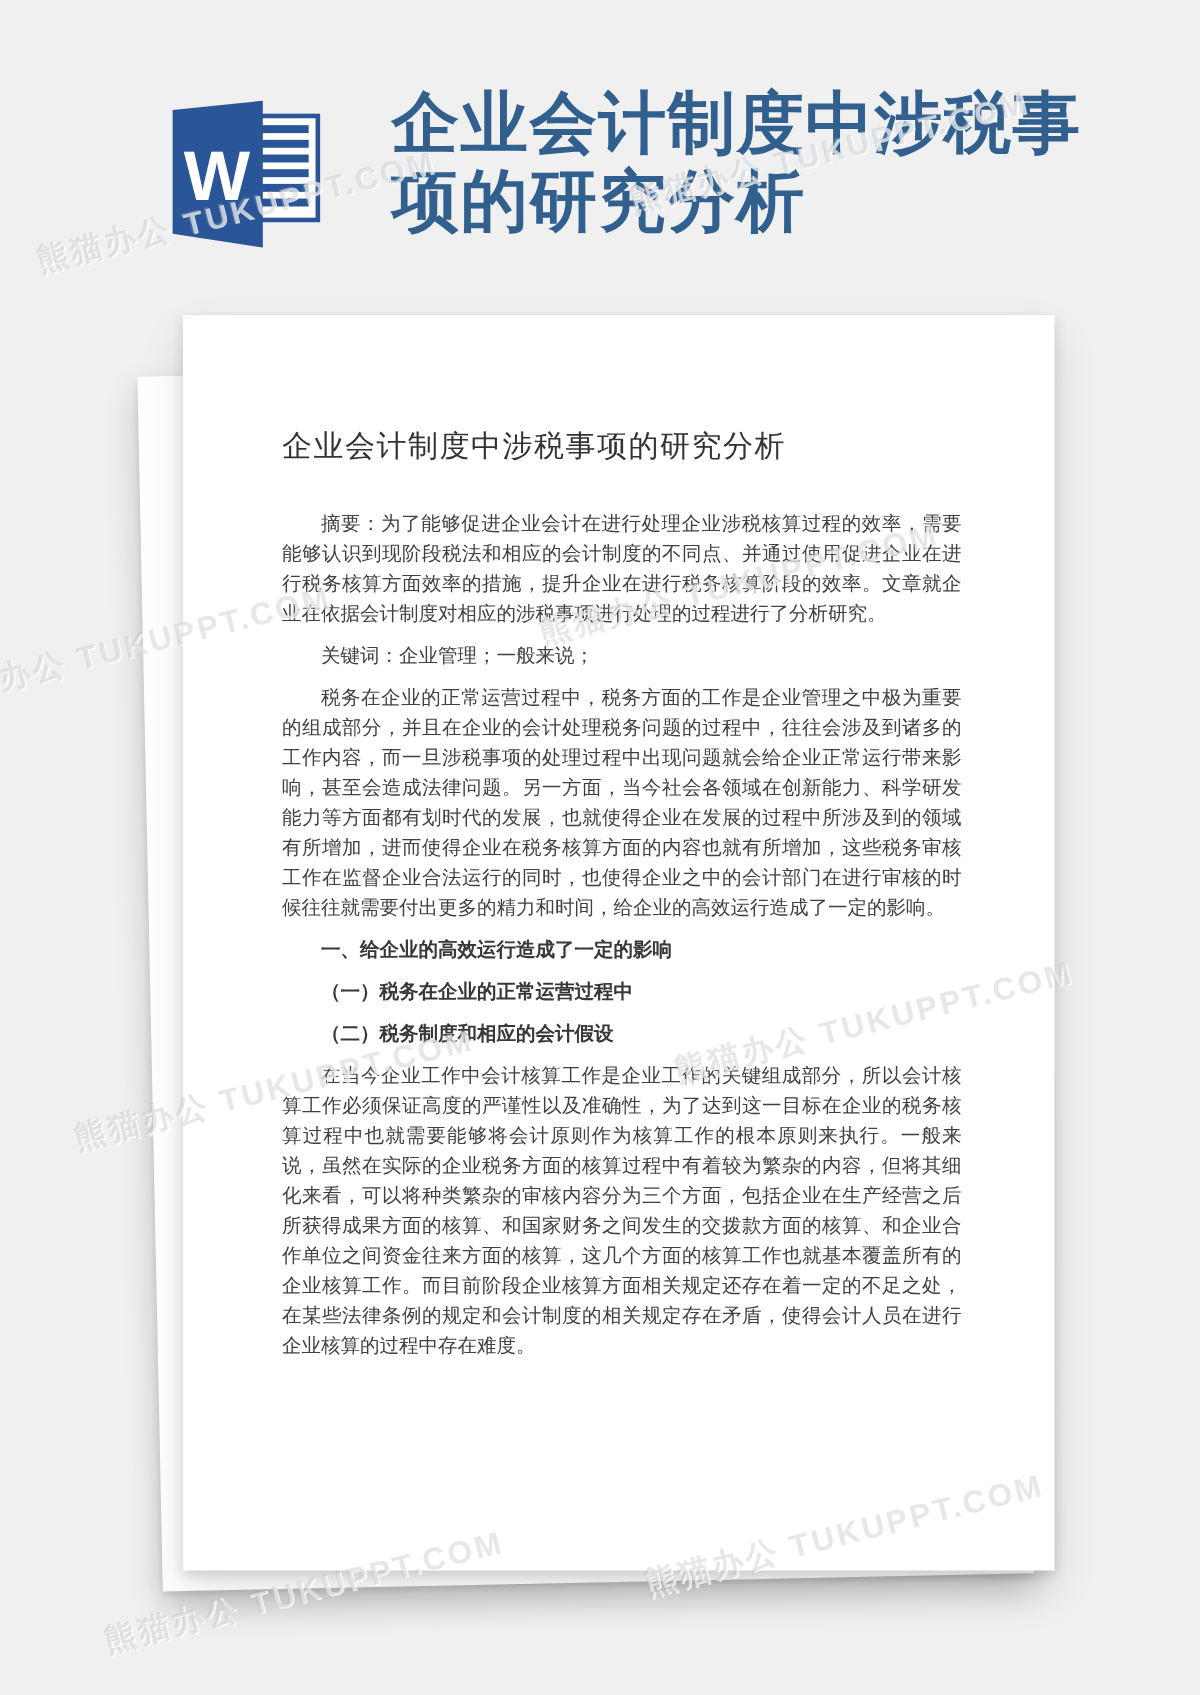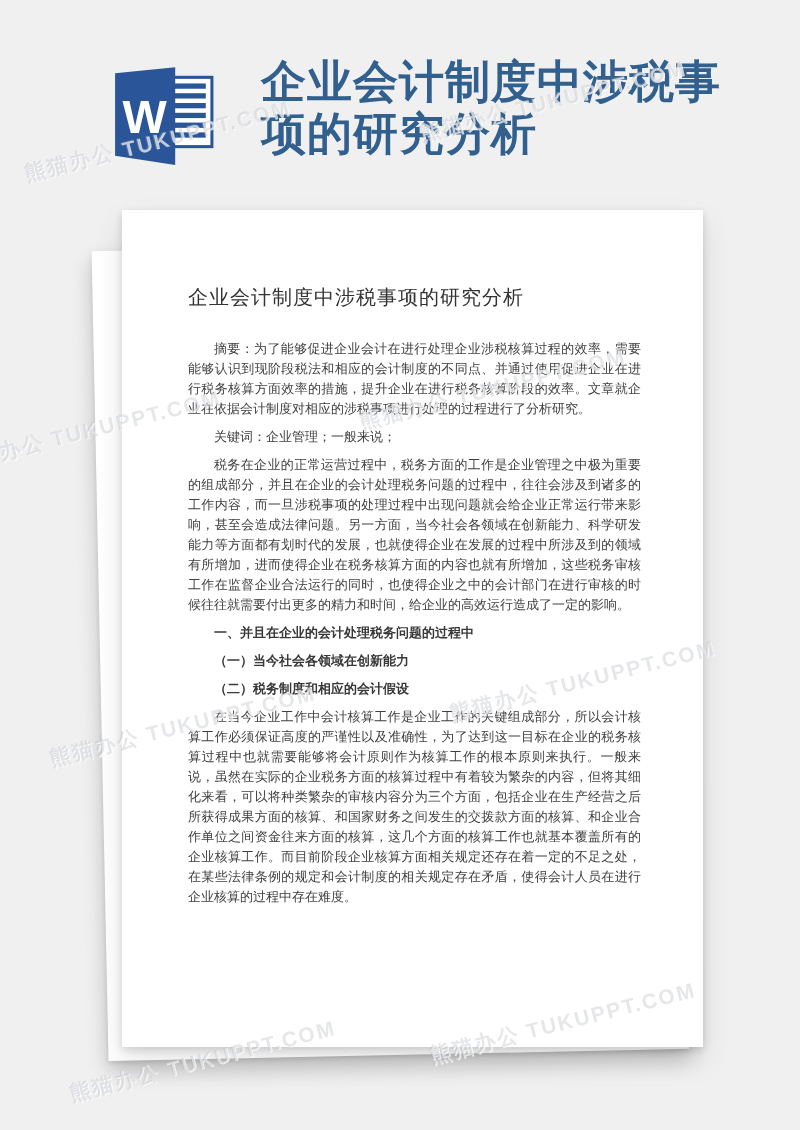--- a/index.html
+++ b/index.html
@@ -94,17 +94,17 @@
 </div>
 
 <div class="back-sheet"></div>
 
 <div class="document-page">
   <h1 class="doc-title">企业会计制度中涉税事项的研究分析</h1>
 
   <p class="doc-block">摘要：为了能够促进企业会计在进行处理企业涉税核算过程的效率，需要能够认识到现阶段税法和相应的会计制度的不同点、并通过使用促进企业在进行税务核算方面效率的措施，提升企业在进行税务核算阶段的效率。文章就企业在依据会计制度对相应的涉税事项进行处理的过程进行了分析研究。</p>
   <p class="doc-block">关键词：企业管理；一般来说；</p>
   <p class="doc-block">税务在企业的正常运营过程中，税务方面的工作是企业管理之中极为重要的组成部分，并且在企业的会计处理税务问题的过程中，往往会涉及到诸多的工作内容，而一旦涉税事项的处理过程中出现问题就会给企业正常运行带来影响，甚至会造成法律问题。另一方面，当今社会各领域在创新能力、科学研发能力等方面都有划时代的发展，也就使得企业在发展的过程中所涉及到的领域有所增加，进而使得企业在税务核算方面的内容也就有所增加，这些税务审核工作在监督企业合法运行的同时，也使得企业之中的会计部门在进行审核的时候往往就需要付出更多的精力和时间，给企业的高效运行造成了一定的影响。</p>
-  <p class="doc-block doc-heading">一、并且在企业的会计处理税务问题的过程中</p>
-  <p class="doc-block doc-heading">（一）当今社会各领域在创新能力</p>
+  <p class="doc-block doc-heading">一、给企业的高效运行造成了一定的影响</p>
+  <p class="doc-block doc-heading">（一）税务在企业的正常运营过程中</p>
   <p class="doc-block doc-heading">（二）税务制度和相应的会计假设</p>
   <p class="doc-block">在当今企业工作中会计核算工作是企业工作的关键组成部分，所以会计核算工作必须保证高度的严谨性以及准确性，为了达到这一目标在企业的税务核算过程中也就需要能够将会计原则作为核算工作的根本原则来执行。一般来说，虽然在实际的企业税务方面的核算过程中有着较为繁杂的内容，但将其细化来看，可以将种类繁杂的审核内容分为三个方面，包括企业在生产经营之后所获得成果方面的核算、和国家财务之间发生的交拨款方面的核算、和企业合作单位之间资金往来方面的核算，这几个方面的核算工作也就基本覆盖所有的企业核算工作。而目前阶段企业核算方面相关规定还存在着一定的不足之处，在某些法律条例的规定和会计制度的相关规定存在矛盾，使得会计人员在进行企业核算的过程中存在难度。</p>
 </div>
 
 </body></html>

